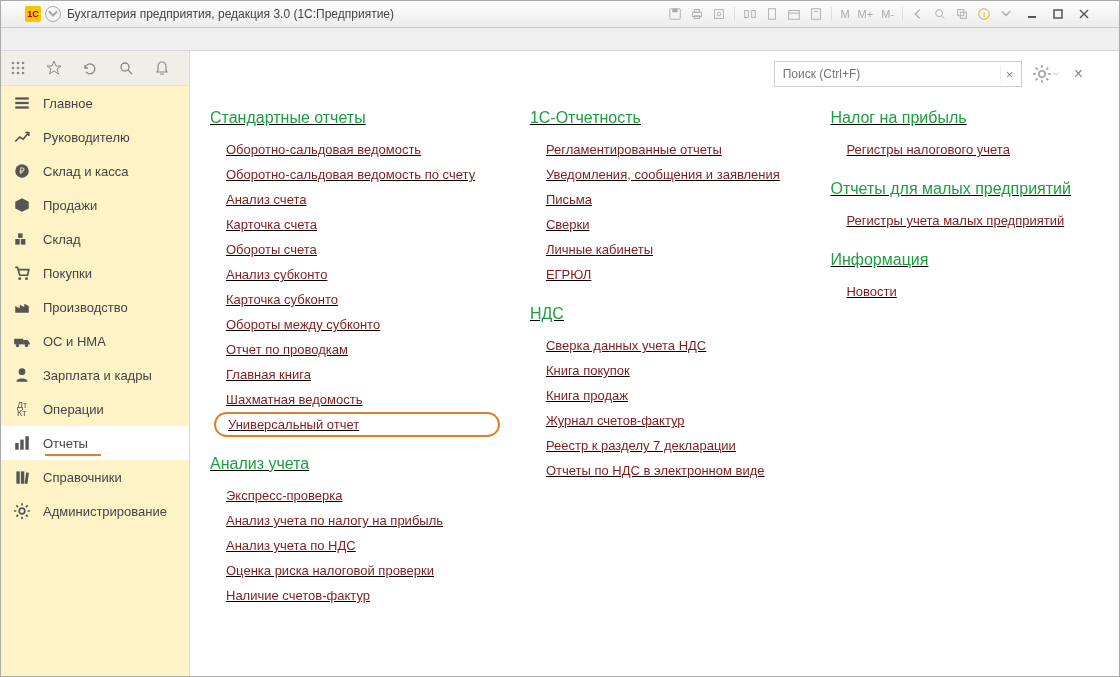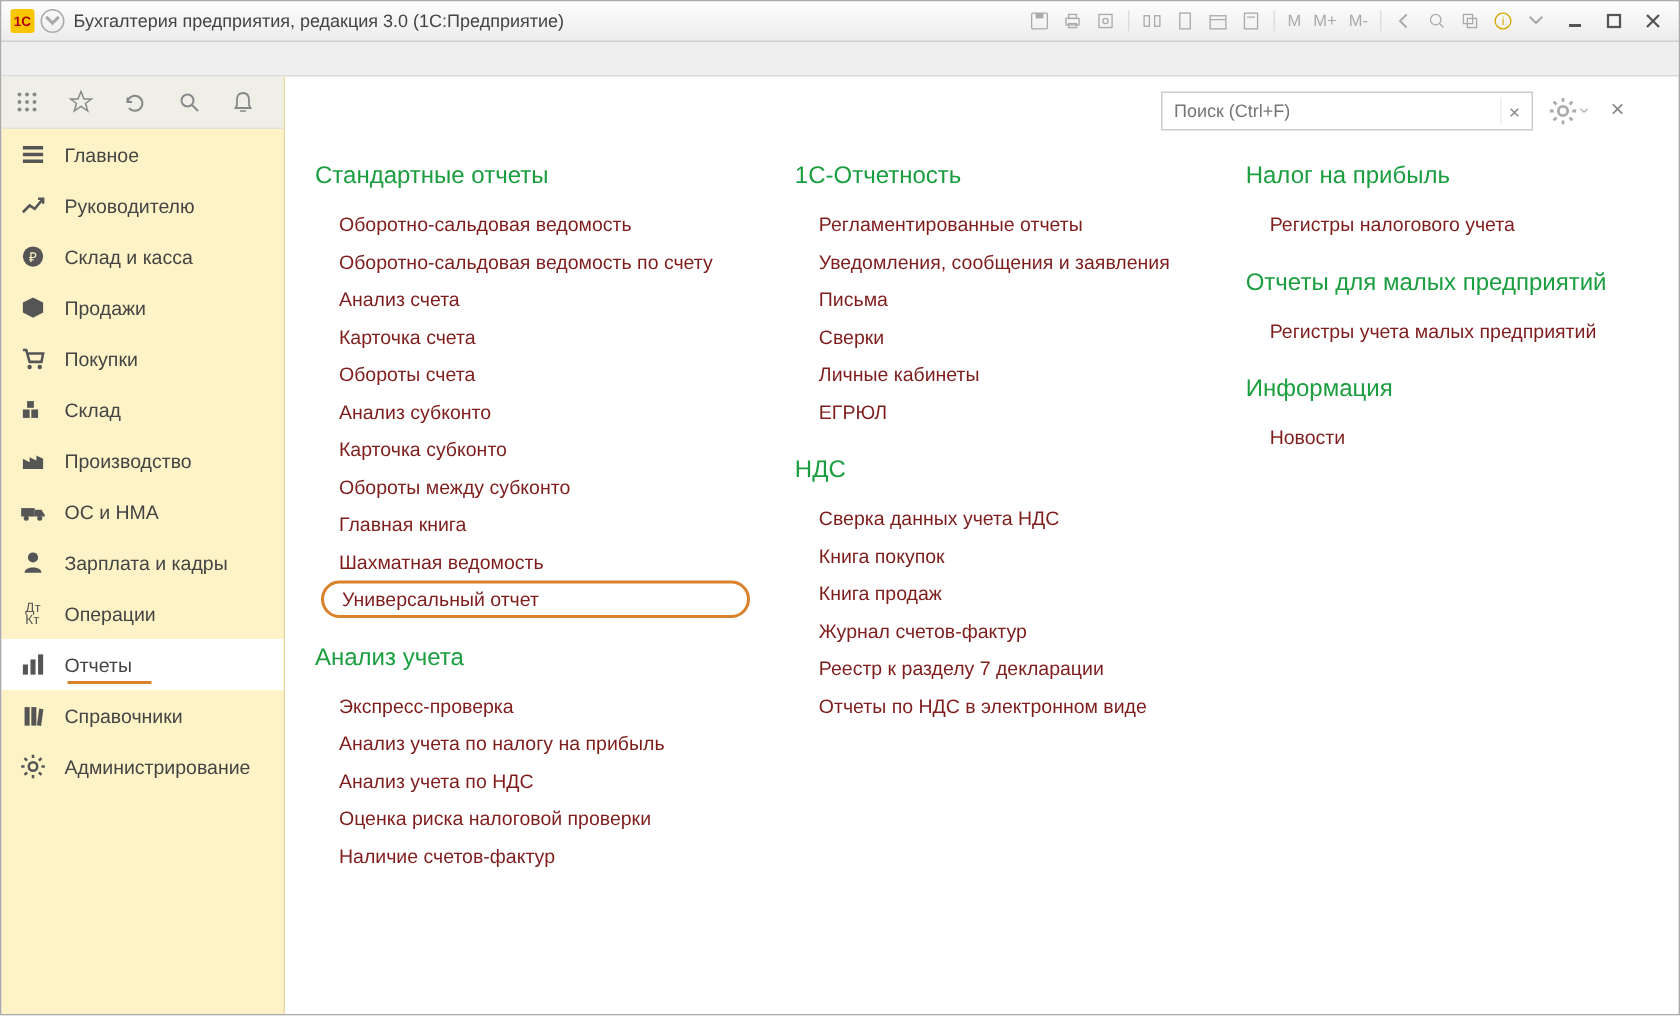--- a/index.html
+++ b/index.html
@@ -20,21 +20,21 @@
   box-sizing: border-box;
   display: flex;
   flex-direction: column;
 }
 .titlebar {
   height: 26px;
   background: linear-gradient(#fdfdfd, #ececec);
   border-bottom: 1px solid #ccc;
   display: flex;
   align-items: center;
-  padding: 0 6px;
+  padding: 0 24px;
 }
 .titlebar .app-icon {
   width: 16px;
   height: 16px;
   background: #f7c600;
   border-radius: 2px;
   margin-right: 4px;
   display: flex;
   align-items: center;
   justify-content: center;
@@ -218,21 +218,21 @@
   font-size: 16px;
   cursor: pointer;
   padding: 0 4px;
 }
 
 .columns {
   display: flex;
   gap: 30px;
   margin-top: 40px;
 }
-.col { display:flex; flex-direction:column; }
+.col { display:flex; flex-direction:column;text-decoration:underline; }
 .col1 { width: 300px; }
 .col2 { width: 280px; }
 .col3 { width: 280px; }
 
 .section-title {
   color: #1b9e3f;
   font-size: 16px;
   margin: 6px 0 10px 0;
 }
 .link-item {
@@ -436,36 +436,36 @@
         <div class="sicon">
             <svg viewBox="0 0 16 16">
               <path d="M2 5 L8 2 L14 5 L14 11 L8 14 L2 11 Z" fill="#555"></path>
             </svg>
           </div>
         <span>Продажи</span>
       </div>
       <div class="sidebar-item">
         <div class="sicon">
             <svg viewBox="0 0 16 16">
+              <rect x="2" y="8" width="4" height="5" fill="#555"></rect>
+              <rect x="7" y="8" width="4" height="5" fill="#555"></rect>
+              <rect x="4.5" y="3" width="4" height="4" fill="#555"></rect>
+            </svg>
+          </div>
+        <span>Склад</span>
+      </div>
+      <div class="sidebar-item">
+        <div class="sicon">
+            <svg viewBox="0 0 16 16">
               <path d="M2 3 L4 3 L6 10 L13 10 L14 5 L5 5" fill="none" stroke="#555" stroke-width="1.5"></path>
               <circle cx="6" cy="13" r="1.3" fill="#555"></circle>
               <circle cx="12" cy="13" r="1.3" fill="#555"></circle>
             </svg>
           </div>
         <span>Покупки</span>
-      </div>
-      <div class="sidebar-item">
-        <div class="sicon">
-            <svg viewBox="0 0 16 16">
-              <rect x="2" y="8" width="4" height="5" fill="#555"></rect>
-              <rect x="7" y="8" width="4" height="5" fill="#555"></rect>
-              <rect x="4.5" y="3" width="4" height="4" fill="#555"></rect>
-            </svg>
-          </div>
-        <span>Склад</span>
       </div>
       <div class="sidebar-item">
         <div class="sicon">
             <svg viewBox="0 0 16 16">
               <path d="M2 13 L2 7 L6 9 L6 6 L10 8 L10 5 L14 7 L14 13 Z" fill="#555"></path>
             </svg>
           </div>
         <span>Производство</span>
       </div>
       <div class="sidebar-item">
@@ -547,20 +547,21 @@
         <div class="col col1">
           <div class="section-title">Стандартные отчеты</div>
           <span class="link-item">Оборотно-сальдовая ведомость</span>
           <span class="link-item">Оборотно-сальдовая ведомость по счету</span>
           <span class="link-item">Анализ счета</span>
           <span class="link-item">Карточка счета</span>
           <span class="link-item">Обороты счета</span>
           <span class="link-item">Анализ субконто</span>
           <span class="link-item">Карточка субконто</span>
           <span class="link-item">Обороты между субконто</span>
+          <span class="link-item">Отчет по проводкам</span>
           <span class="link-item">Главная книга</span>
           <span class="link-item">Шахматная ведомость</span>
           <span class="link-item highlight">Универсальный отчет</span>
 
           <div class="section-title" style="margin-top:18px">Анализ учета</div>
           <span class="link-item">Экспресс-проверка</span>
           <span class="link-item">Анализ учета по налогу на прибыль</span>
           <span class="link-item">Анализ учета по НДС</span>
           <span class="link-item">Оценка риска налоговой проверки</span>
           <span class="link-item">Наличие счетов-фактур</span>

